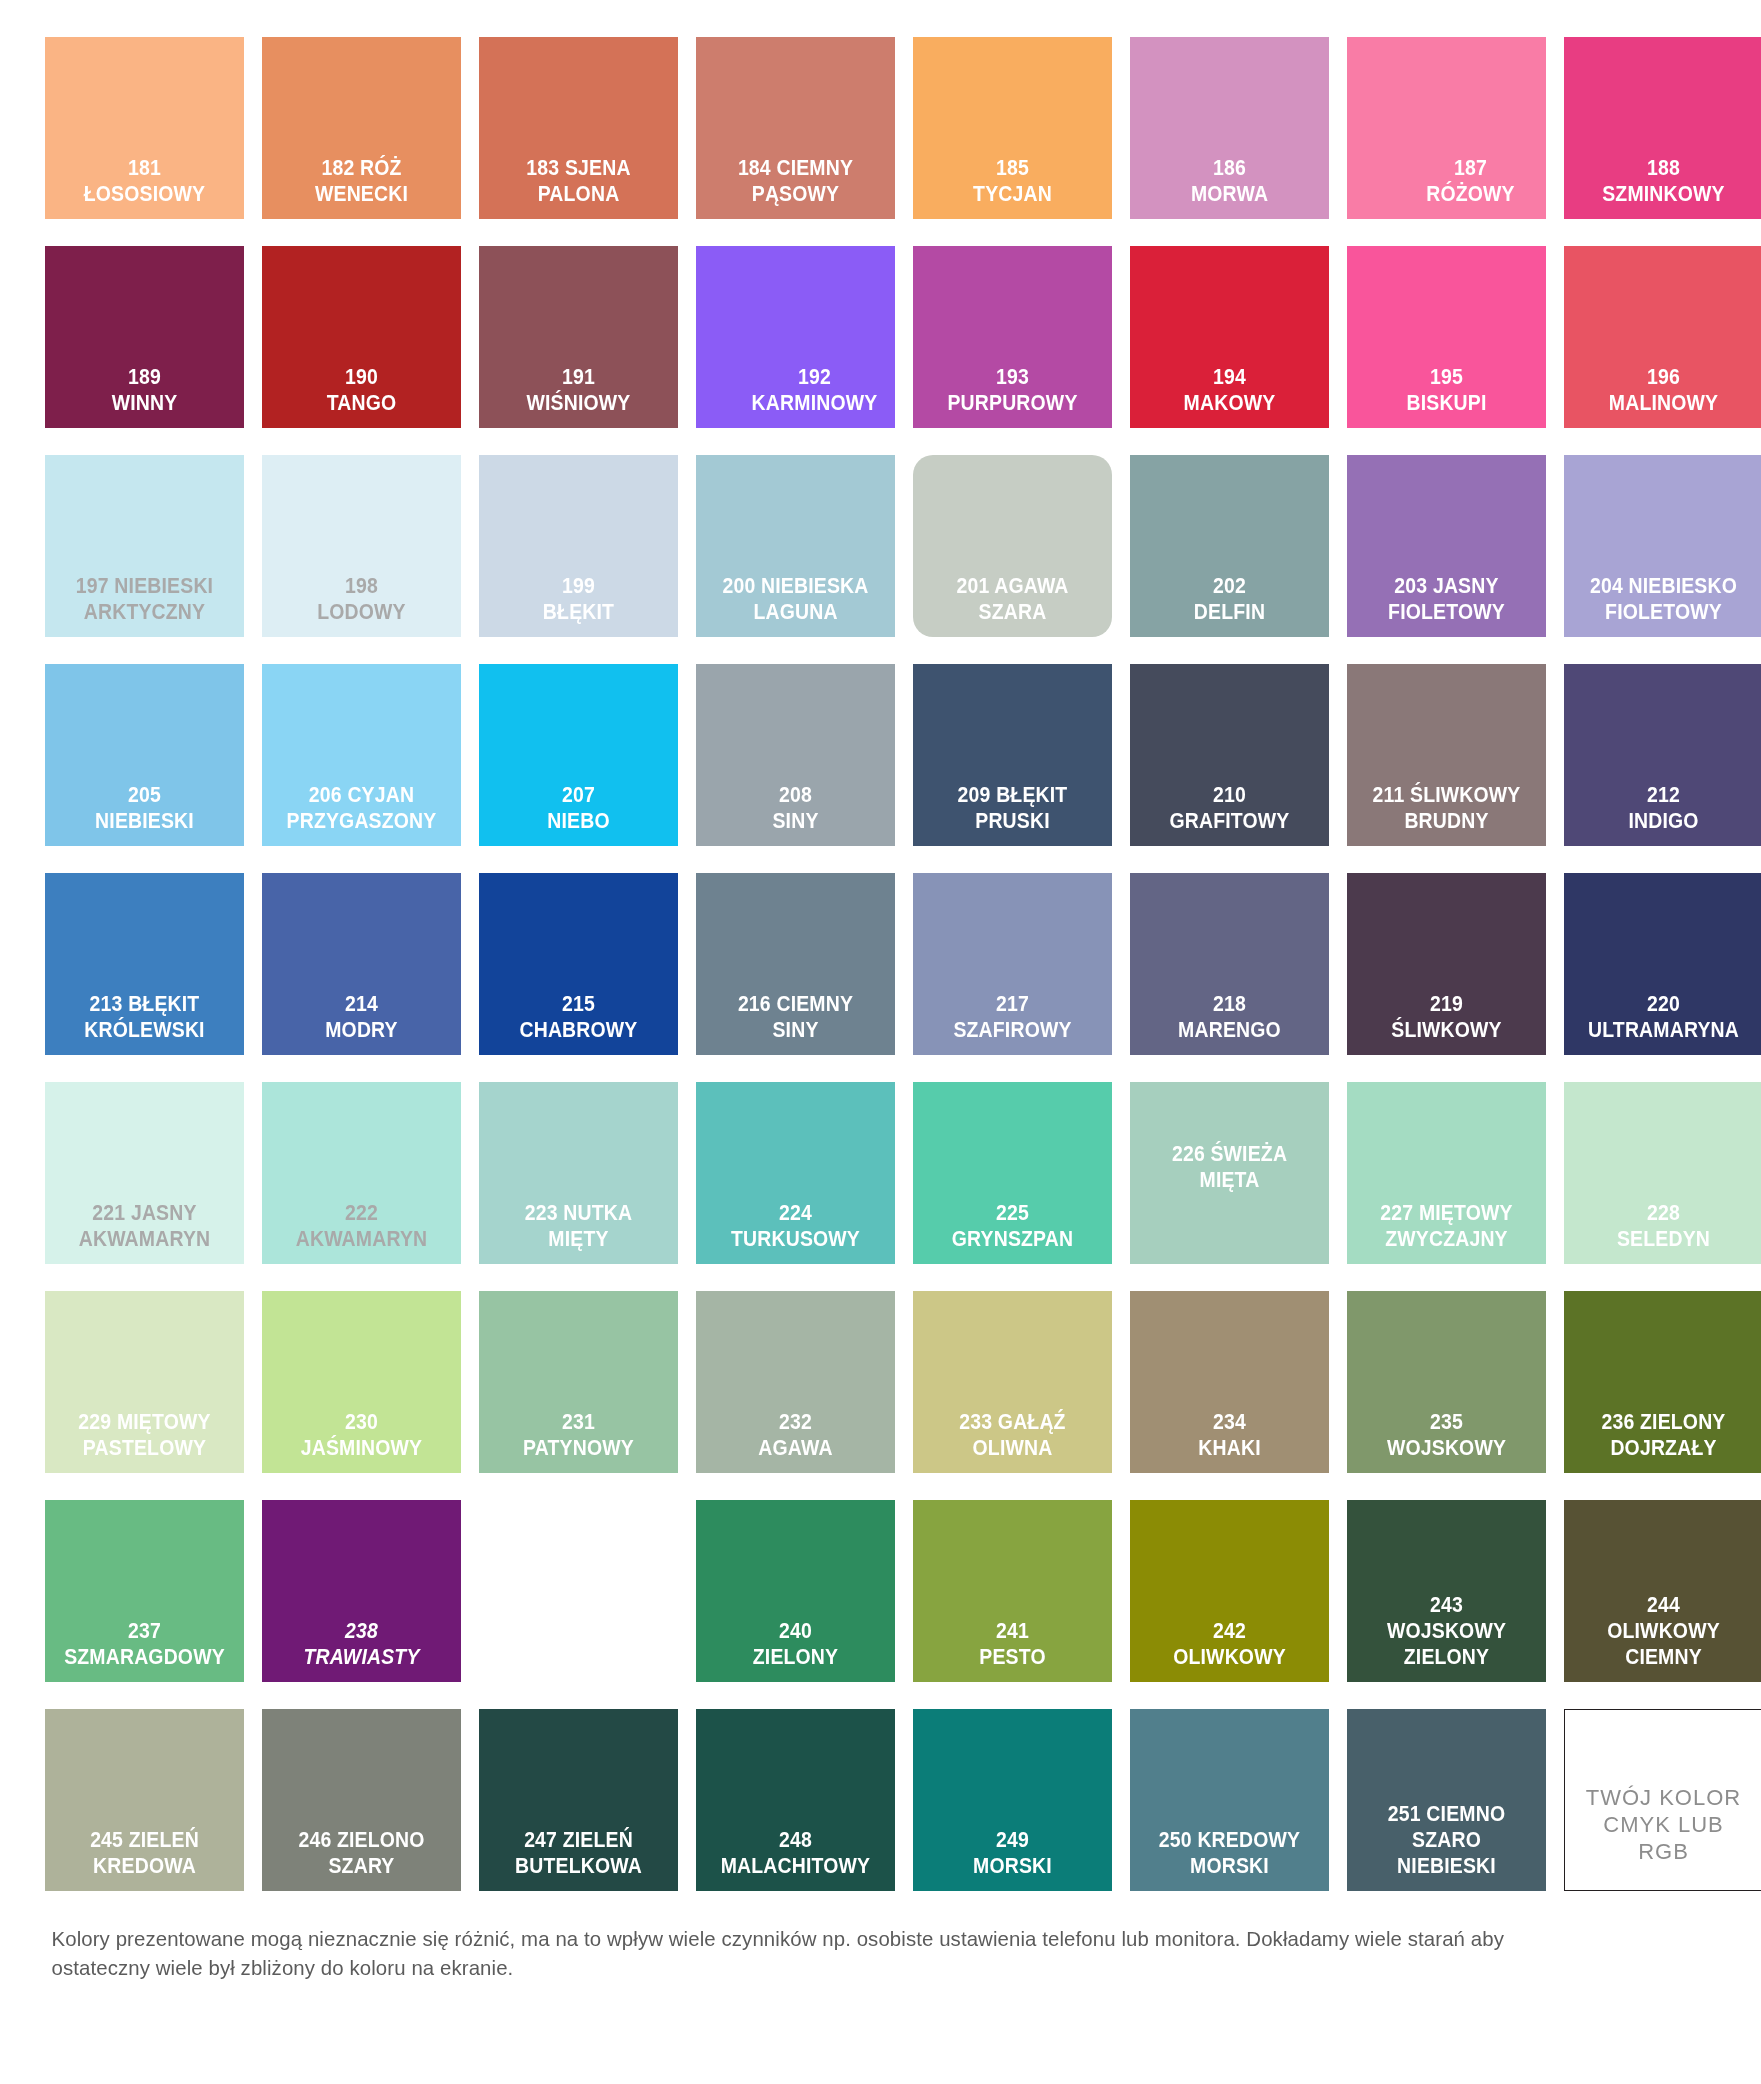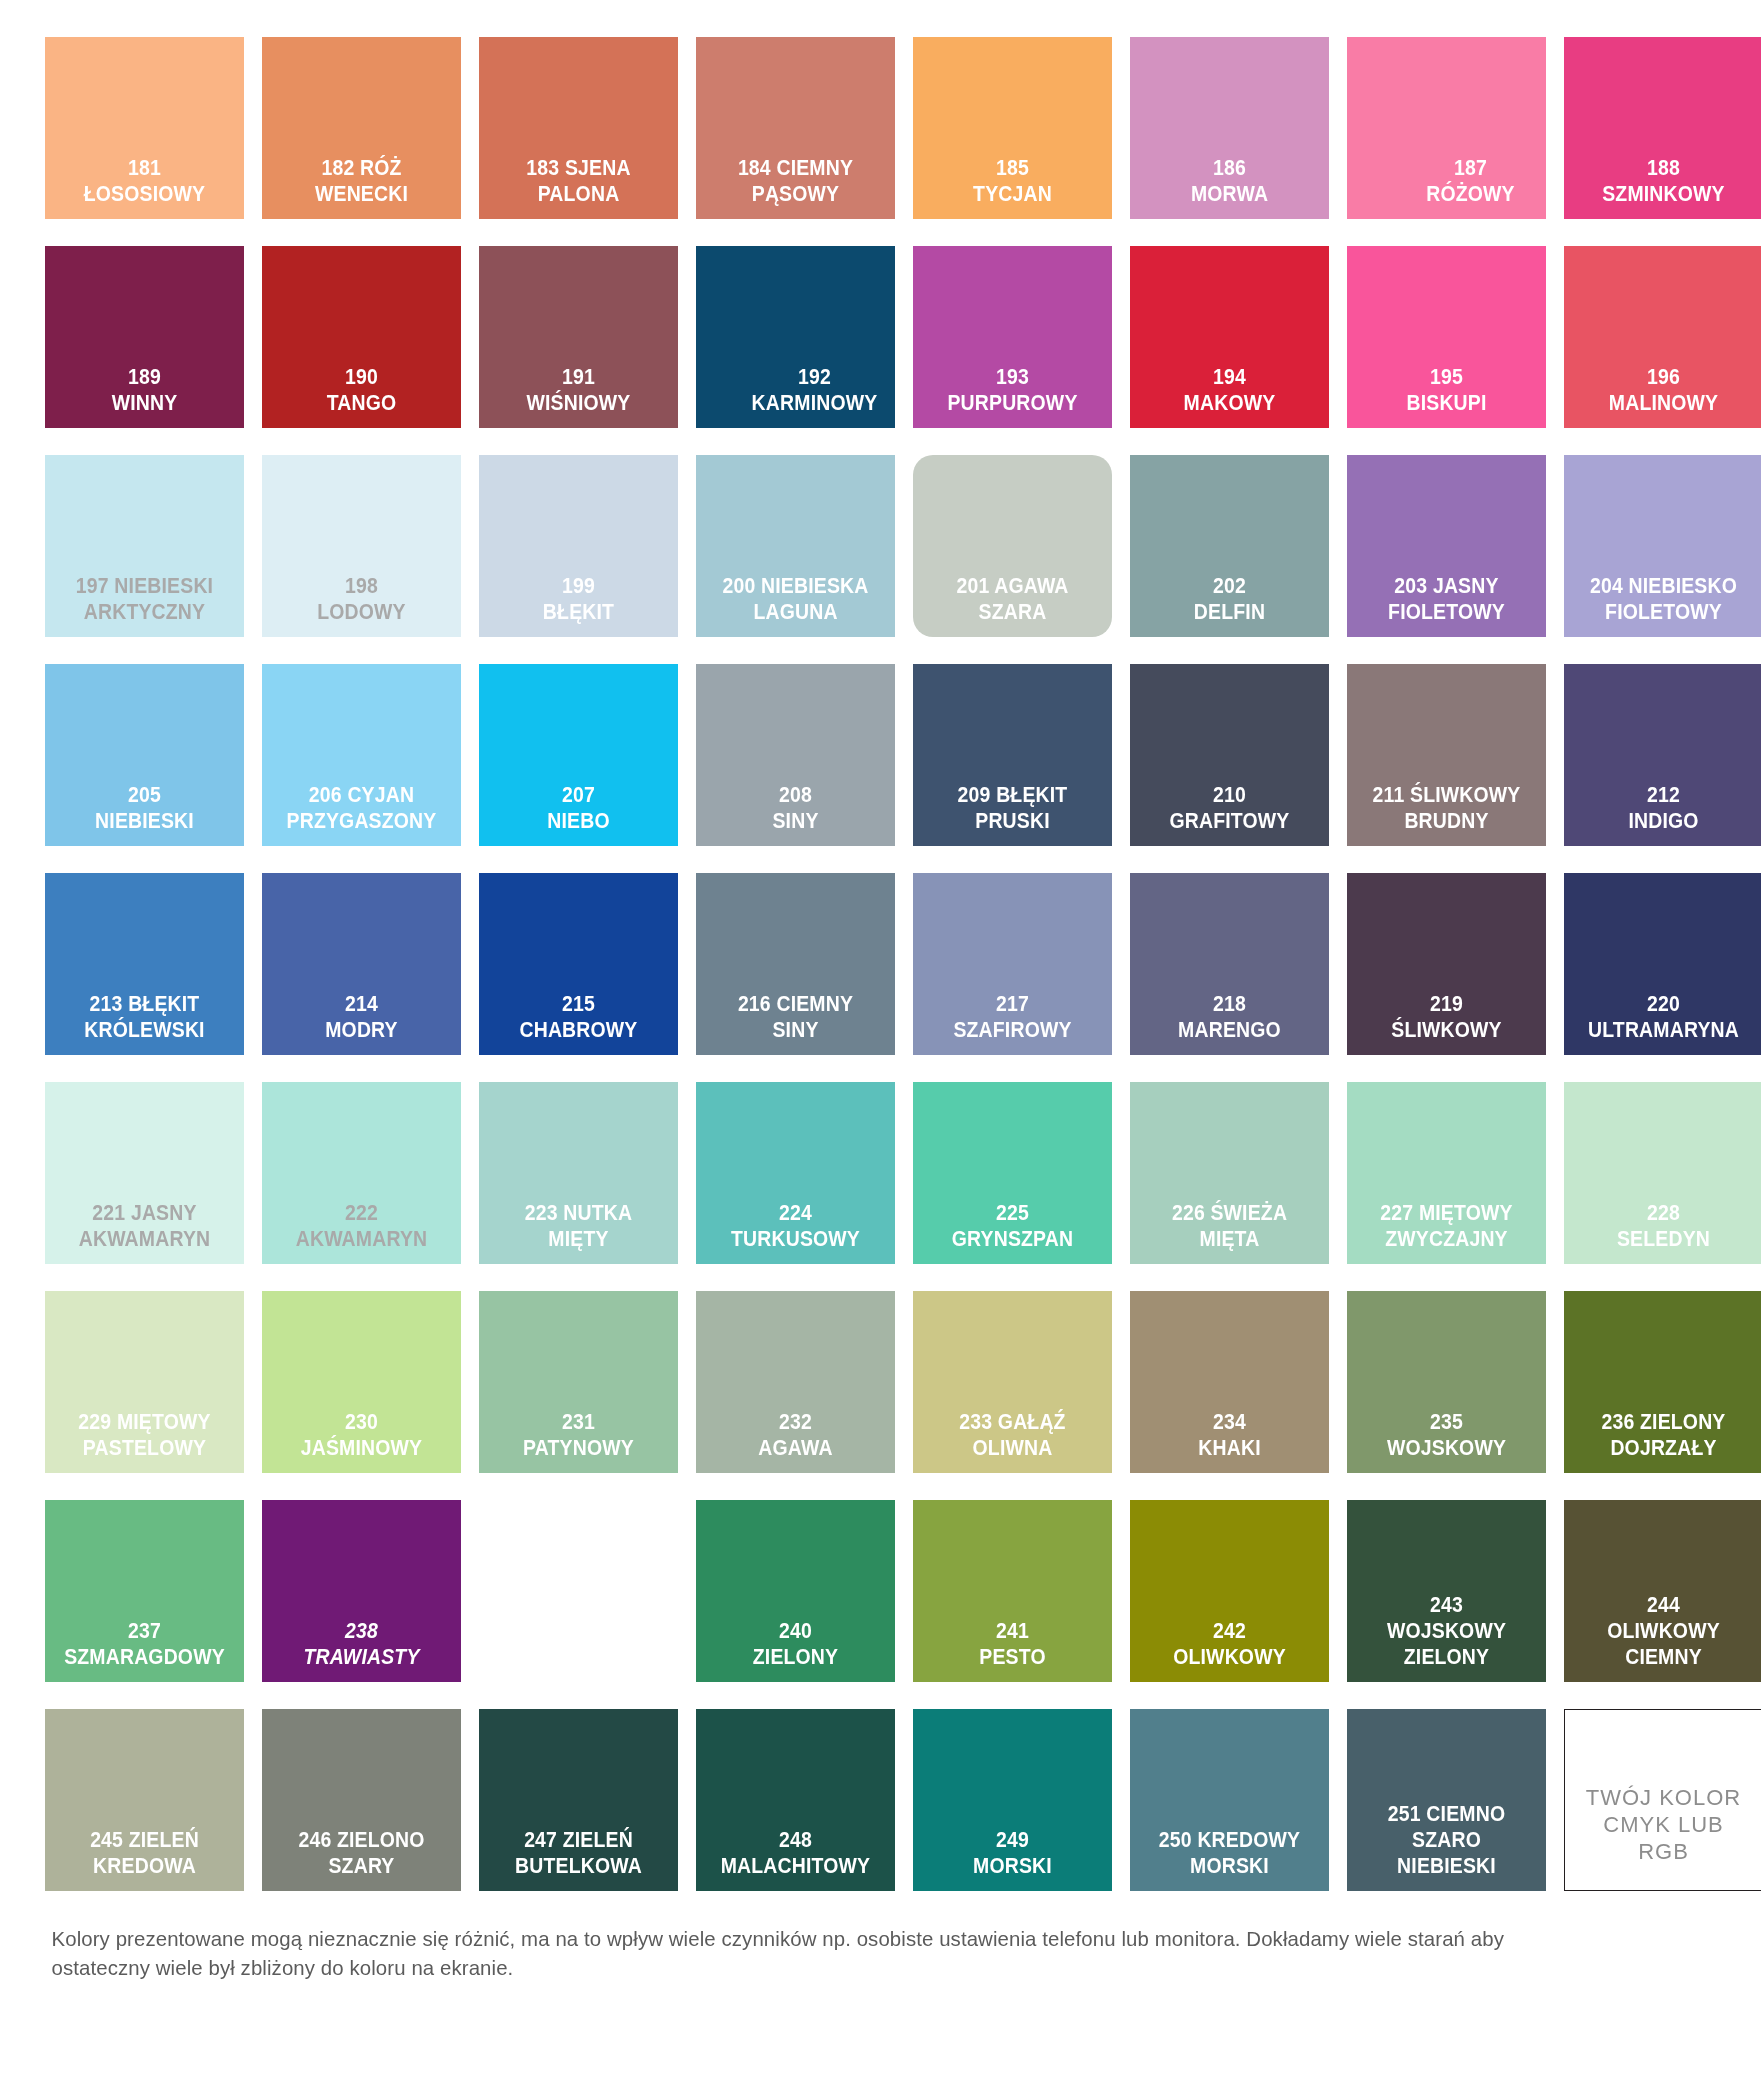--- a/index.html
+++ b/index.html
@@ -129,21 +129,21 @@
 WINNY</span>
       </div>
       <div class="swatch" style="background-color: rgb(178, 34, 34);">
         <span class="swatch-label light">190
 TANGO</span>
       </div>
       <div class="swatch" style="background-color: rgb(141, 81, 88);">
         <span class="swatch-label light">191
 WIŚNIOWY</span>
       </div>
-      <div class="swatch" style="background-color: #0c4a6e; padding-left: 38px;">
+      <div class="swatch" style="background-color: #8b5cf6; padding-left: 38px;">
         <span class="swatch-label light">192
 KARMINOWY</span>
       </div>
       <div class="swatch" style="background-color: rgb(180, 74, 164);">
         <span class="swatch-label light">193
 PURPUROWY</span>
       </div>
       <div class="swatch" style="background-color: rgb(218, 32, 57);">
         <span class="swatch-label light">194
 MAKOWY</span>
@@ -265,21 +265,21 @@
 MIĘTY</span>
       </div>
       <div class="swatch" style="background-color: rgb(92, 192, 187);">
         <span class="swatch-label light">224
 TURKUSOWY</span>
       </div>
       <div class="swatch" style="background-color: rgb(86, 204, 171); justify-content: center;">
         <span class="swatch-label light">225
 GRYNSZPAN</span>
       </div>
-      <div class="swatch" style="background-color: rgb(166, 207, 190);">
+      <div class="swatch" style="background-color: rgb(166, 207, 190); align-items: center;">
         <span class="swatch-label light">226 ŚWIEŻA
 MIĘTA</span>
       </div>
       <div class="swatch" style="background-color: rgb(164, 220, 194);">
         <span class="swatch-label light">227 MIĘTOWY
 ZWYCZAJNY</span>
       </div>
       <div class="swatch" style="background-color: rgb(196, 231, 205);">
         <span class="swatch-label light">228
 SELEDYN</span>

